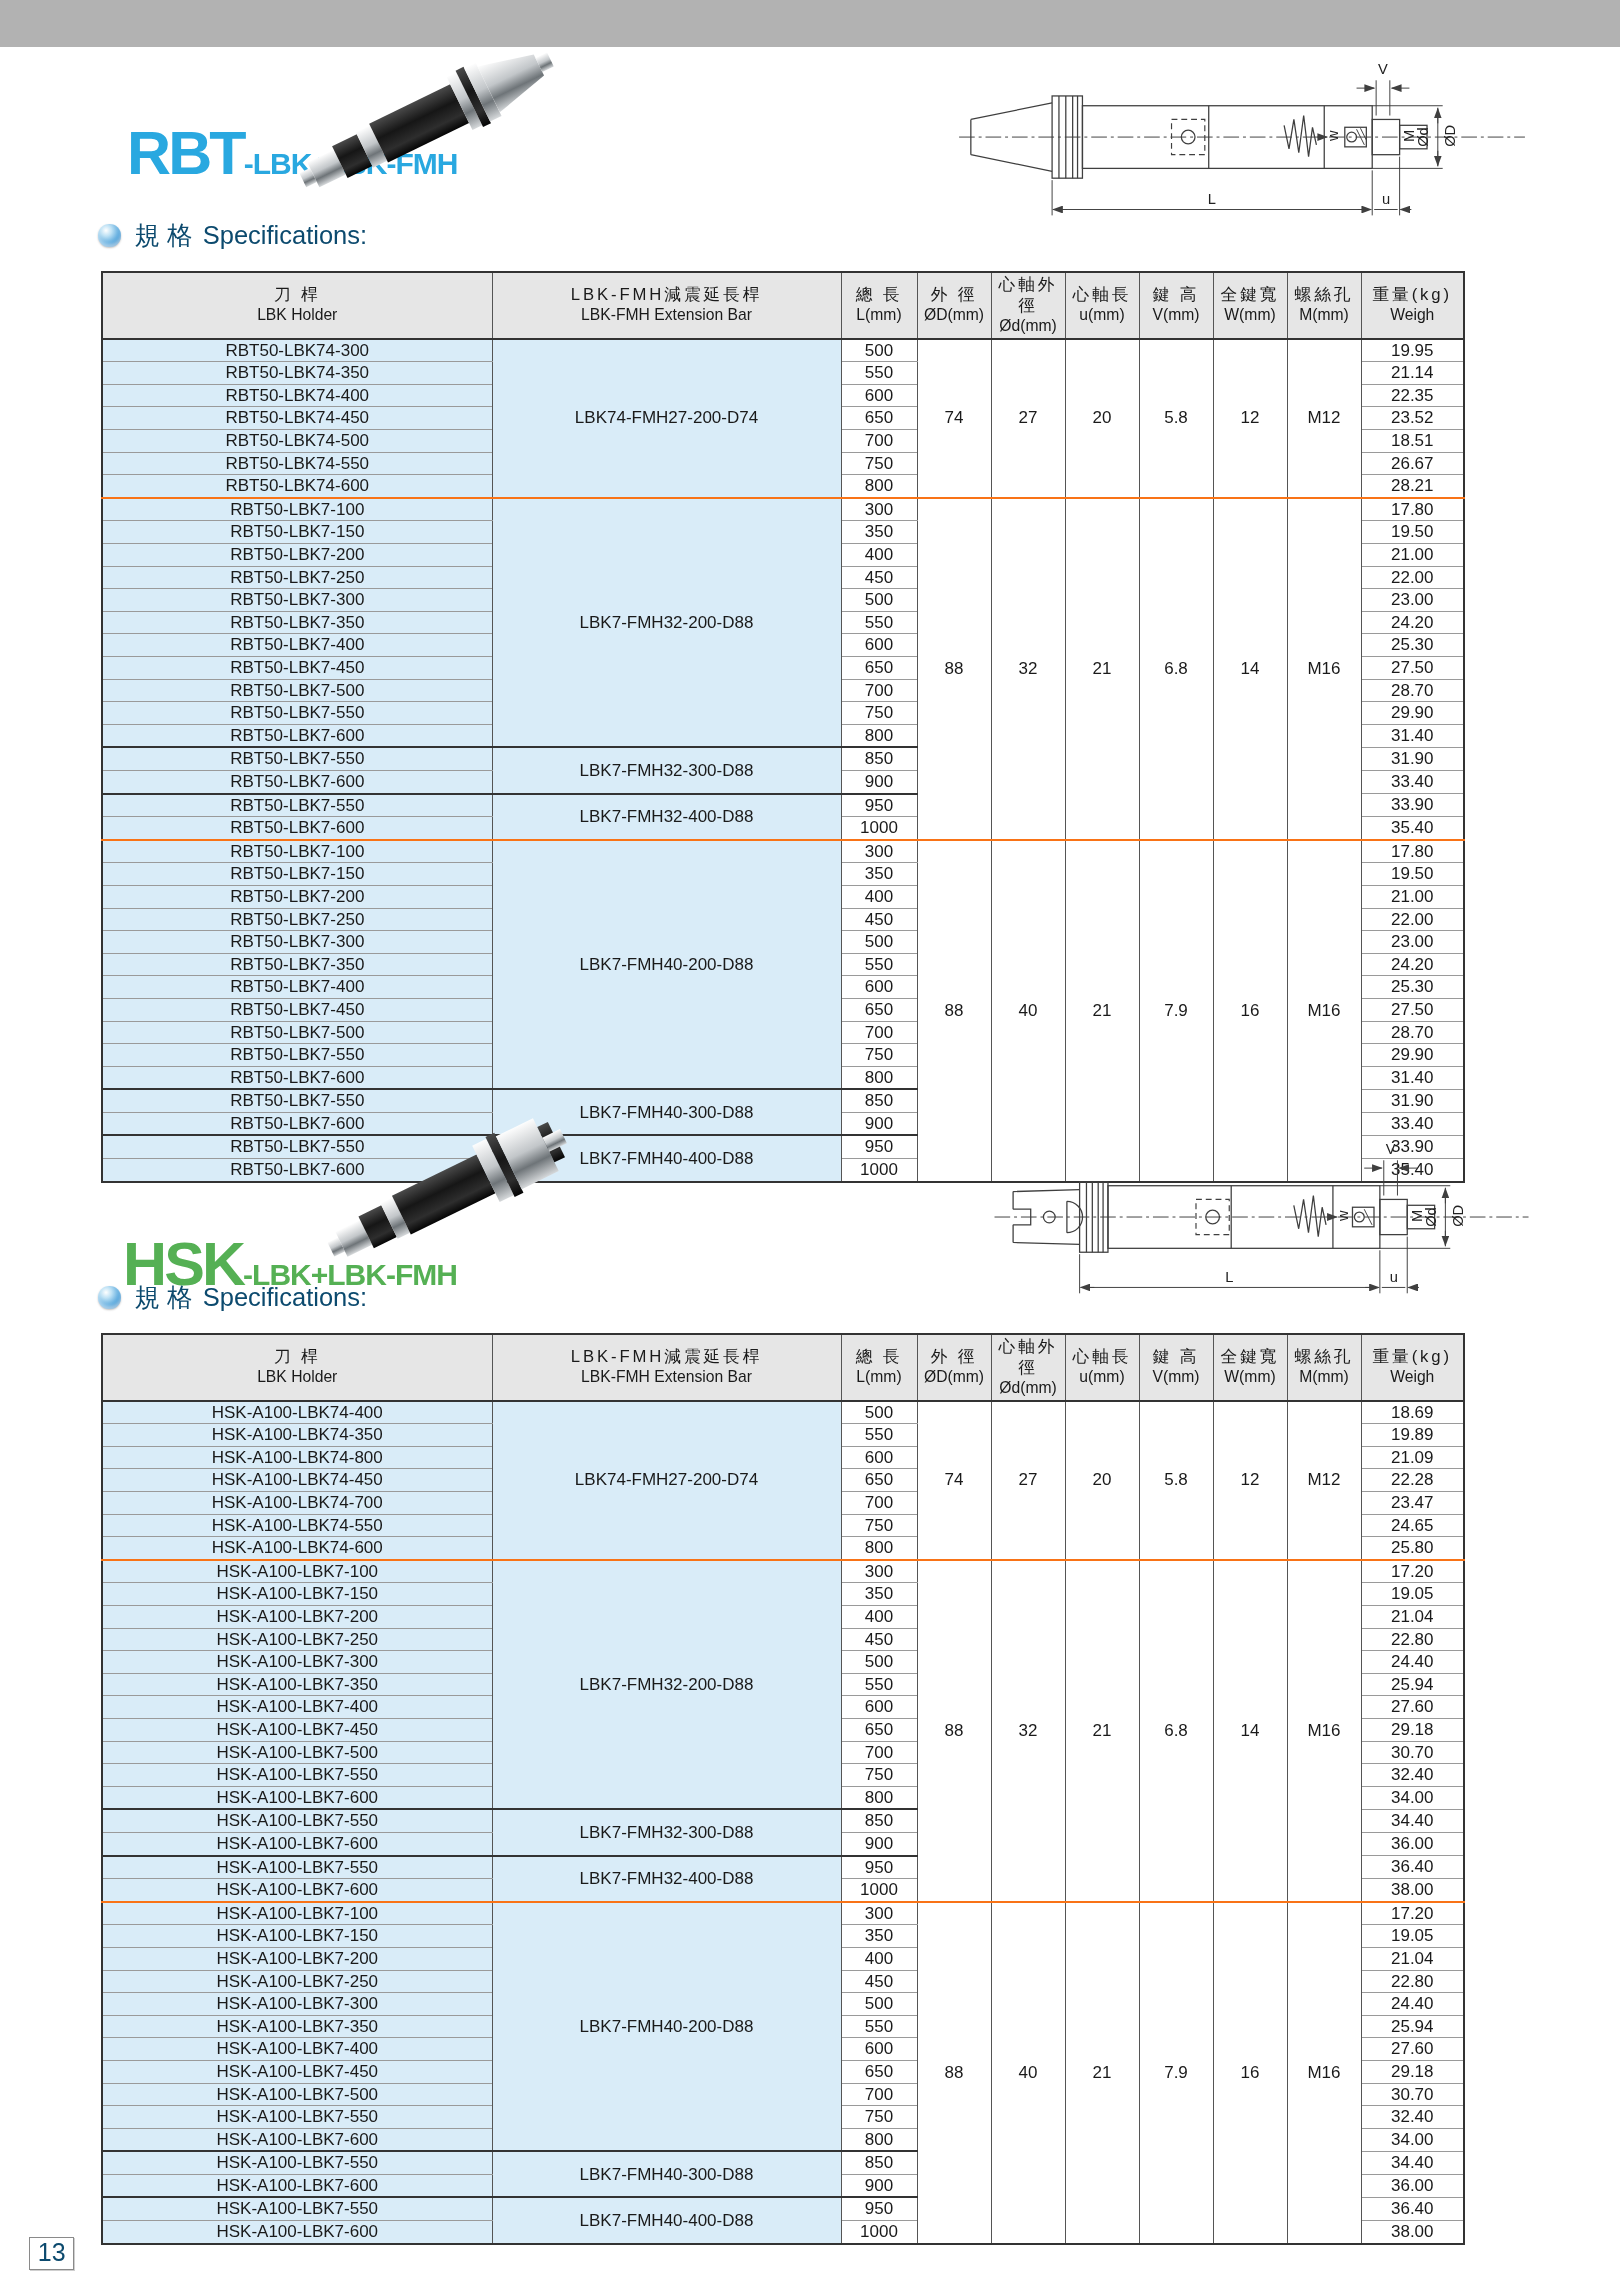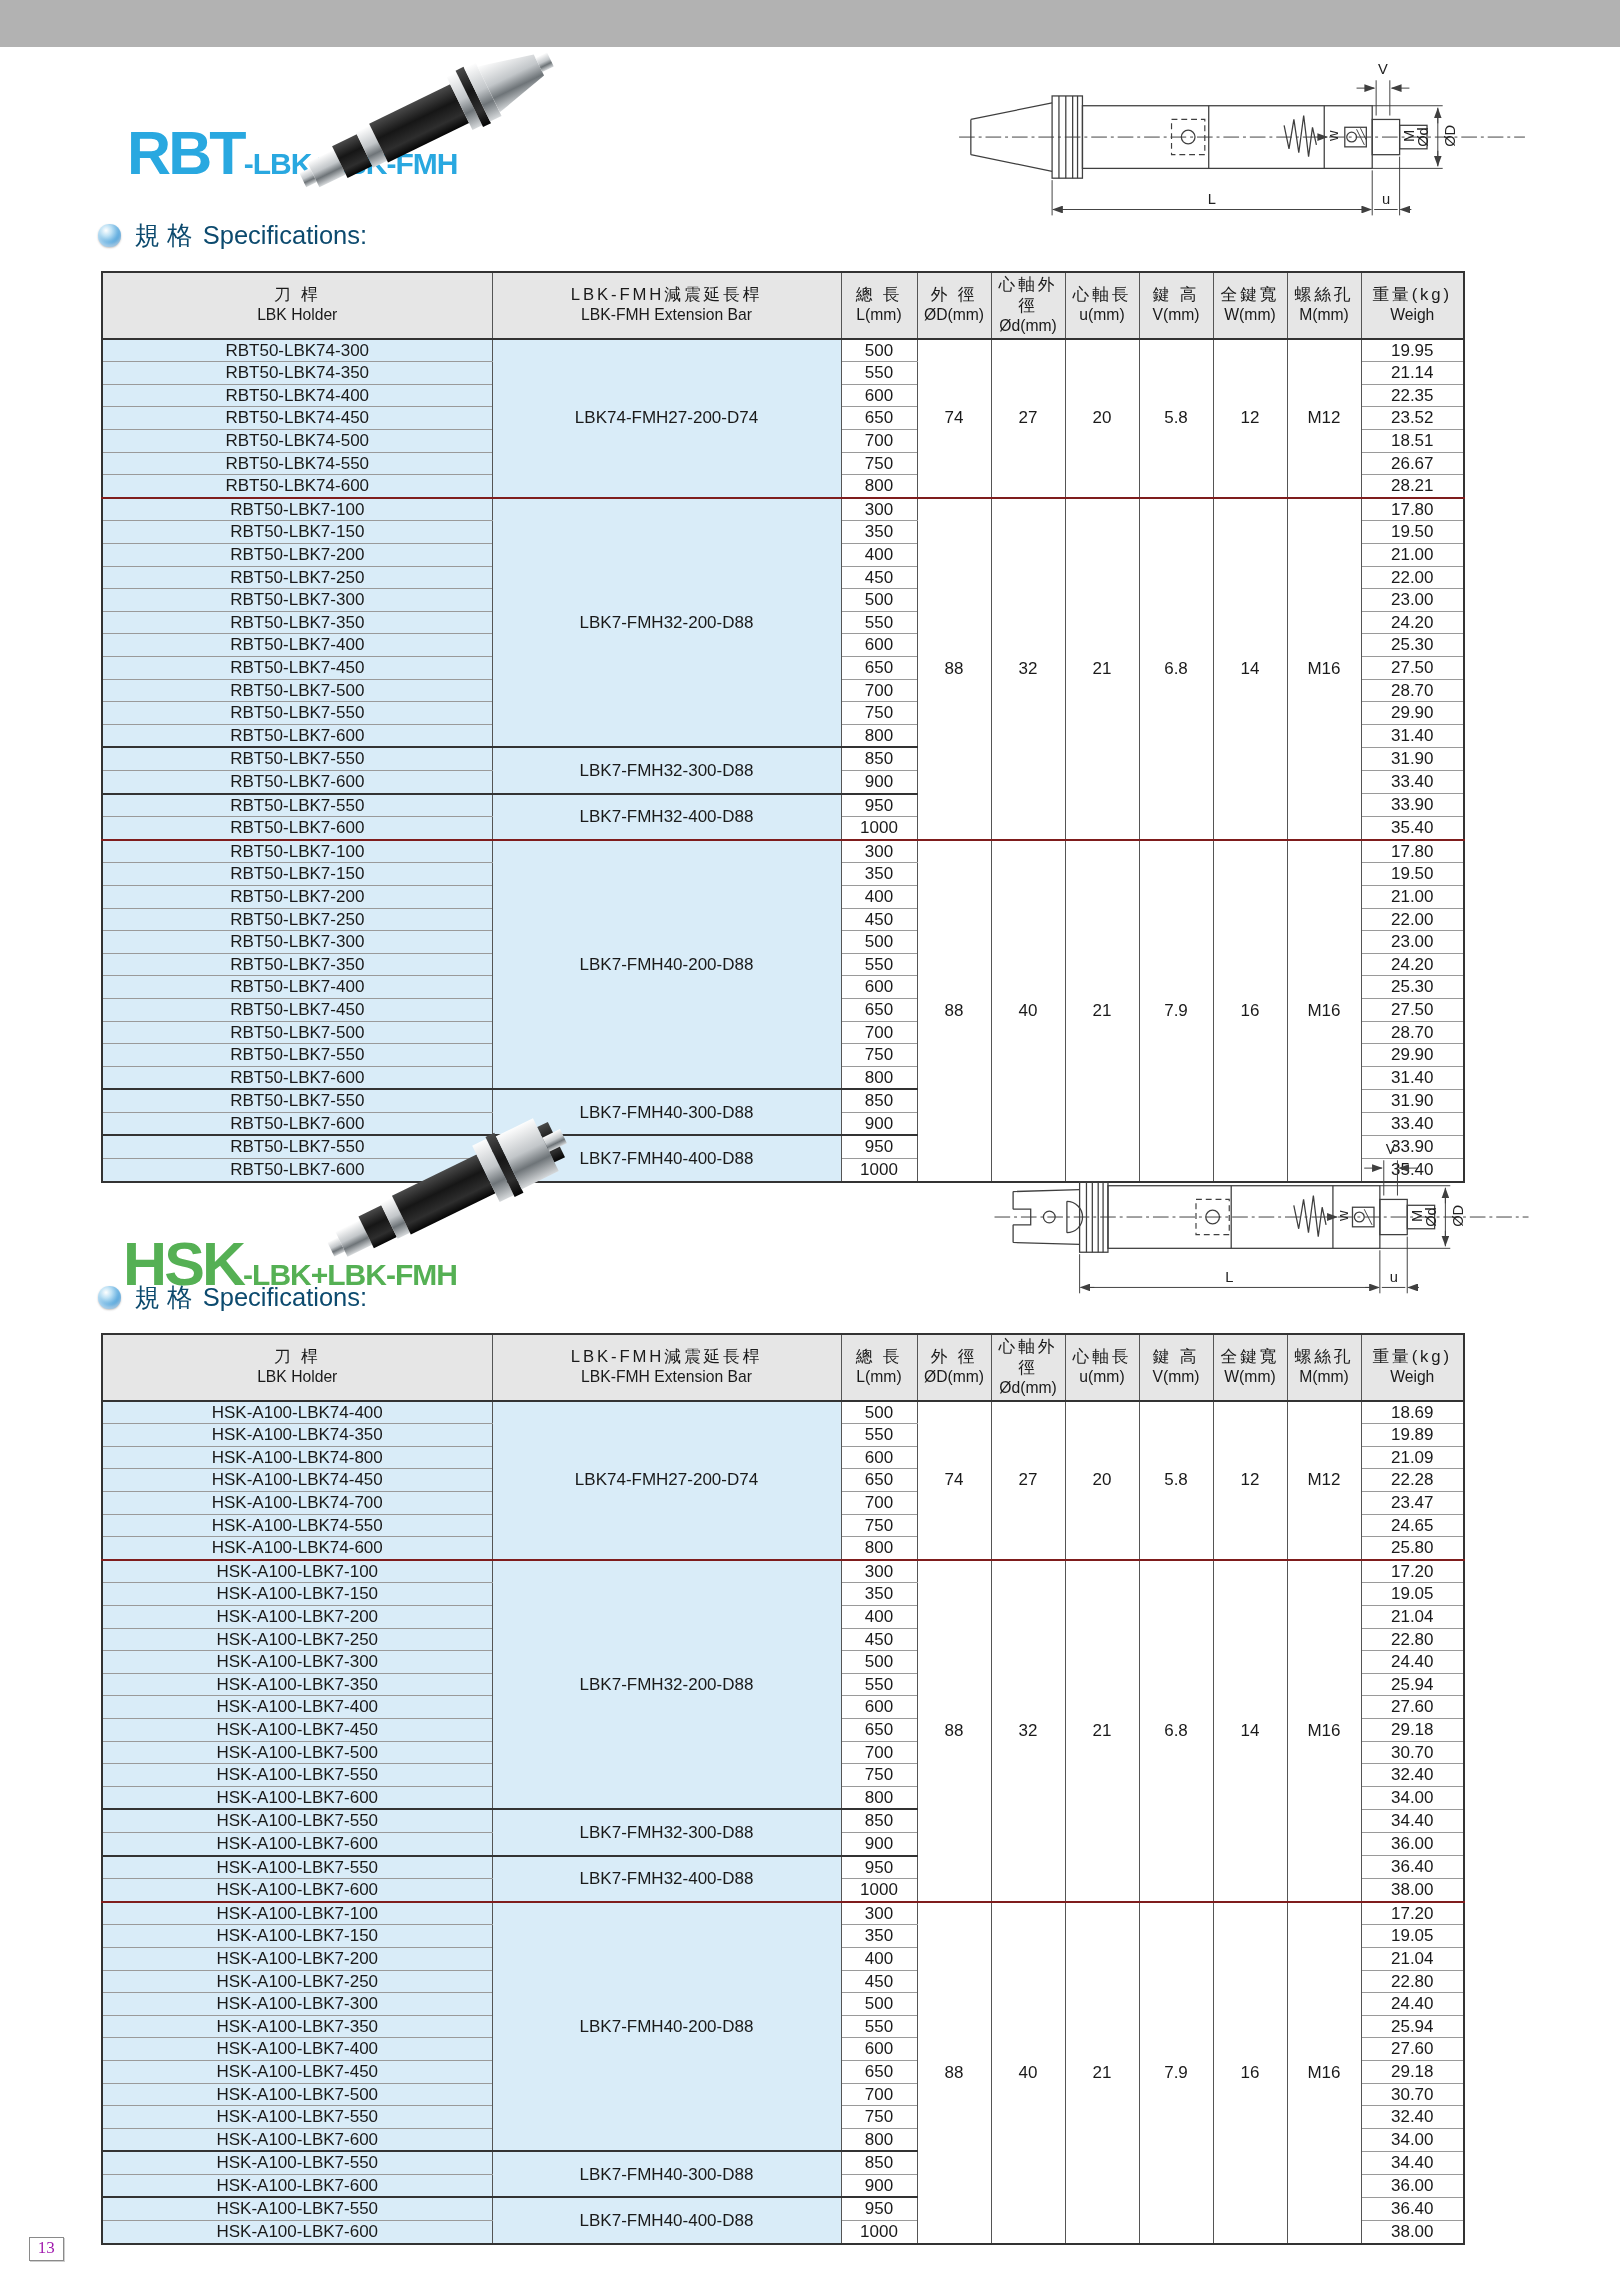--- a/index.html
+++ b/index.html
@@ -42,28 +42,28 @@
   table.spec-table{border-collapse:collapse;table-layout:fixed;border:2px solid #333;}
   .spec-table th{background:#e6e6e6;border:1px solid #555;border-bottom:2px solid #333;
        padding:2px 0 2.9px 0;font-weight:400;color:#1a1a1a;}
   .h-zh{font-size:16.7px;letter-spacing:2.9px;line-height:1.25;}
   .h-en{font-size:15.7px;letter-spacing:0;line-height:1.15;}
   .spec-table td{border-top:1px solid #9a9a9a;border-bottom:1px solid #9a9a9a;
        border-left:1px solid #555;border-right:1px solid #555;
        height:21.6px;line-height:21.6px;padding:0;text-align:center;color:#1a1a1a;
        font-size:17px;background:#fff;overflow:hidden;white-space:nowrap;}
   td.holder-cell,td.ext-cell{background:#d9ecf8;}
-  tr.group-start td{border-top:2px solid #7f1d1d;}
+  tr.group-start td{border-top:2px solid #f97316;}
   tr.subgroup-start td.holder-cell,
   tr.subgroup-start td.ext-cell,
   tr.subgroup-start td.l-cell{border-top:2px solid #333;}
 
   .page-number{position:absolute;left:29px;top:2237px;border:1px solid #8a8a8a;
-       background:#fff;padding:0px 7.8px 2px 7.8px;font-size:17px;color:#a21caf;
-       box-shadow:1px 1px 0 #cfcfcf;font-family:Liberation Serif, serif;}
+       background:#fff;padding:0px 7.8px 2px 7.8px;font-size:25px;color:#0c4a6e;
+       box-shadow:1px 1px 0 #cfcfcf;}
 </style>
 </head>
 <body>
 
 <div class="page">
   <div class="top-band"></div>
 
   <h1 class="section-title" id="rbt-title" style="color: rgb(41, 168, 224);"><span class="title-main">RBT</span><span class="title-suffix">-LBK+LBK-FMH</span></h1>
 
   <svg class="photo" id="rbt-photo" viewBox="0 0 300 150">

